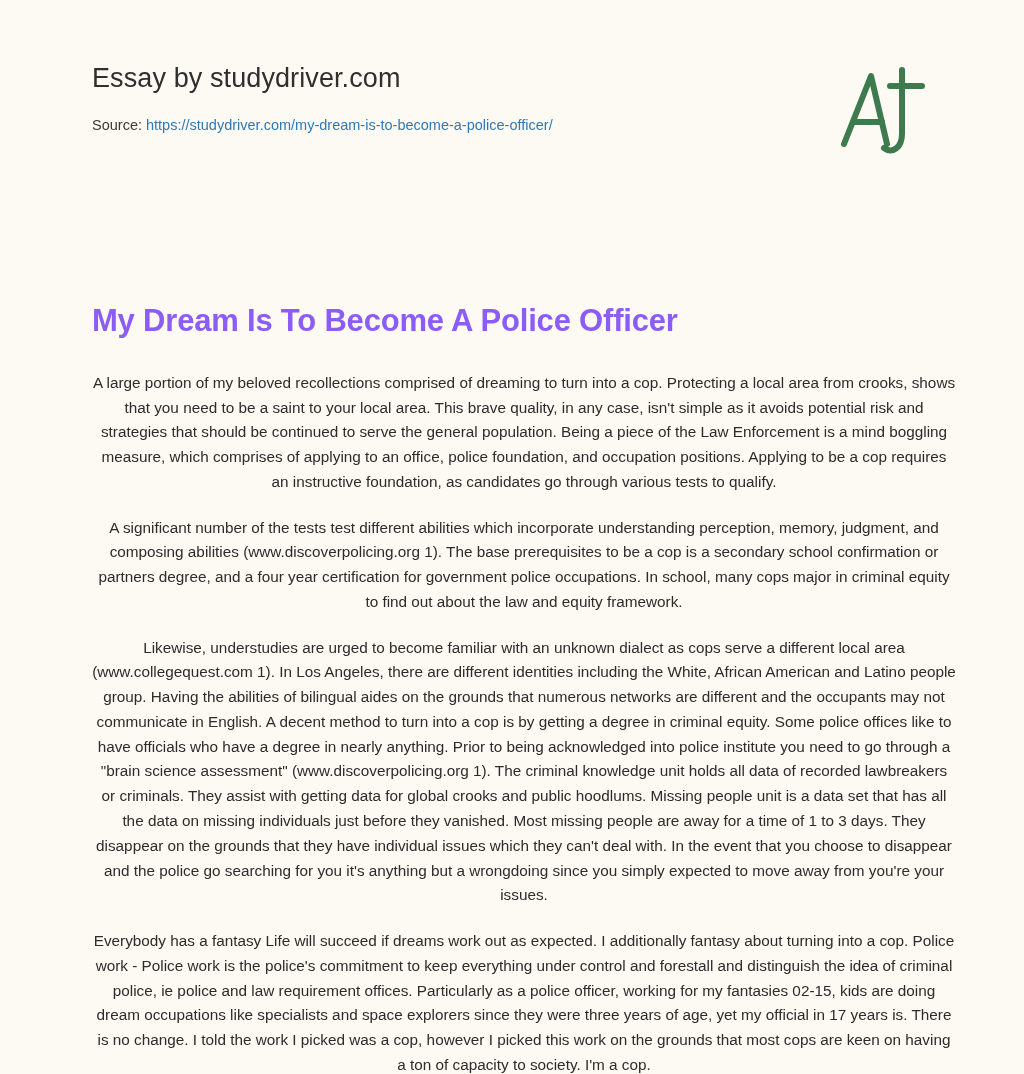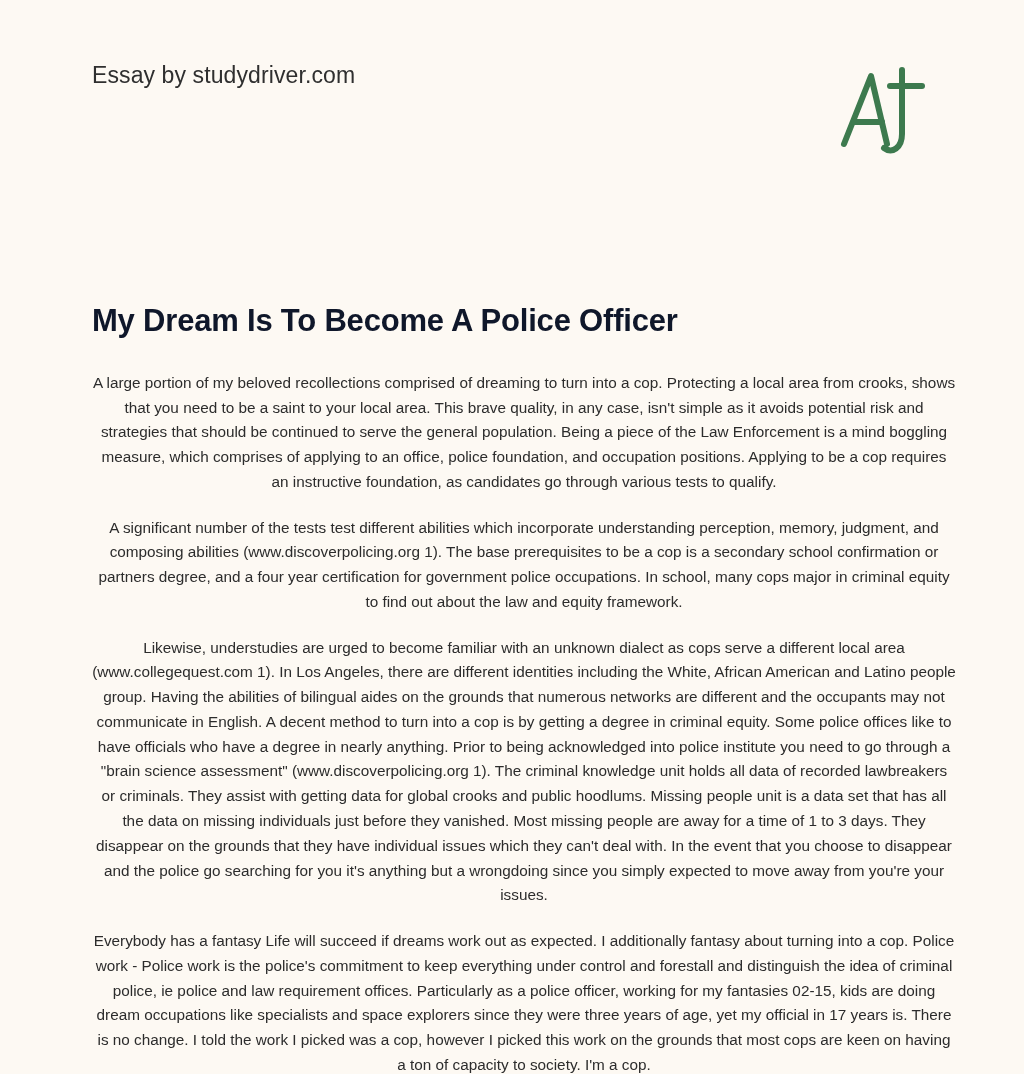--- a/index.html
+++ b/index.html
@@ -19,21 +19,21 @@
     width: 1024px;
     min-height: 1074px;
     box-sizing: border-box;
     padding: 62px 68px 30px 92px;
   }
   .header {
     position: relative;
     min-height: 120px;
   }
   .essay-by {
-    font-size: 23px;
+    font-size: 27px;
     color: #2f2f2f;
     letter-spacing: 0.1px;
     margin: 0 0 22px 0;
     line-height: 1.2;
   }
   .essay-by .brand {
     color: #2f2f2f;
   }
   .source-line {
     font-size: 14.5px;
@@ -54,21 +54,21 @@
     right: 6px;
     width: 120px;
     height: 110px;
   }
   .logo svg {
     display: block;
   }
   h1.title {
     font-size: 31px;
     font-weight: bold;
-    color: #0f172a;
+    color: #8b5cf6;
     margin: 120px 0 30px 0;
     line-height: 1.25;
     letter-spacing: -0.2px;
   }
   .body-text p {
     font-size: 15.3px;
     line-height: 1.62;
     color: #2c2c2c;
     margin: 0 0 21px 0;
     text-align: center;
@@ -81,20 +81,23 @@
 <body>
 
 <div class="page">
 
   <div class="header">
 
     <div class="essay-by">
       <span>Essay by </span><span class="brand">studydriver.com</span>
     </div>
 
+    <div class="source-line">
+      <span class="source-label">Source: </span><a class="source-url" href="#">https://studydriver.com/my-dream-is-to-become-a-police-officer/</a>
+    </div>
 
     <div class="logo">
       <svg width="120" height="110" viewBox="0 0 120 110" xmlns="http://www.w3.org/2000/svg">
         <g fill="none" stroke="#3d7a4e" stroke-width="6" stroke-linecap="round" stroke-linejoin="round">
           <path d="M14 88 L41 20 L57 88"></path>
           <path d="M24 66 L52 66"></path>
           <path d="M72 14 L72 78 C72 92 62 98 54 92"></path>
           <path d="M60 30 L92 30"></path>
         </g>
       </svg>

